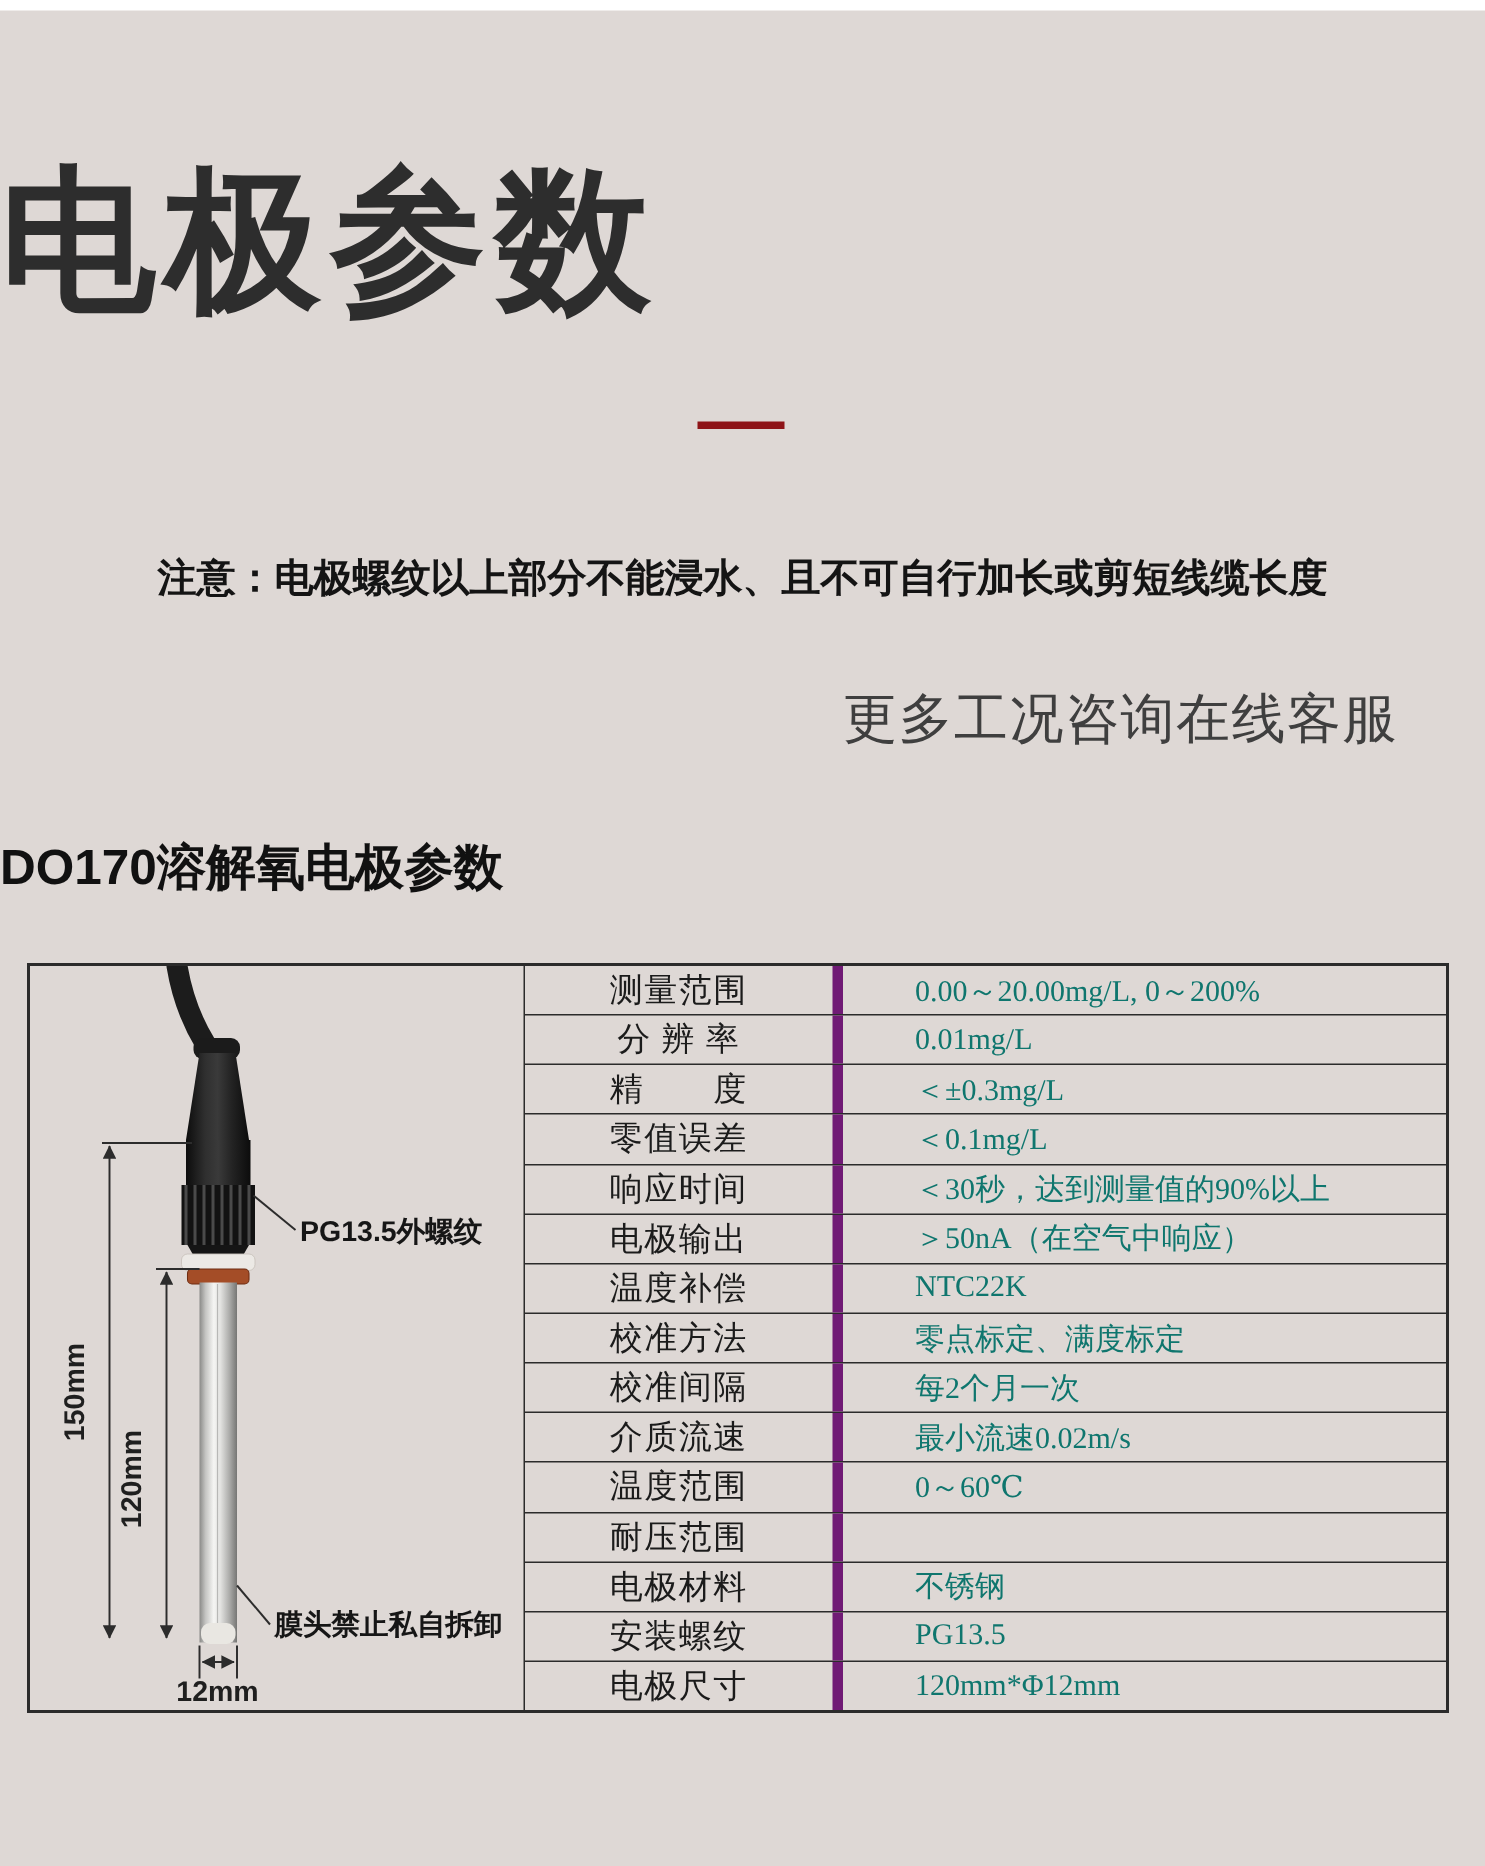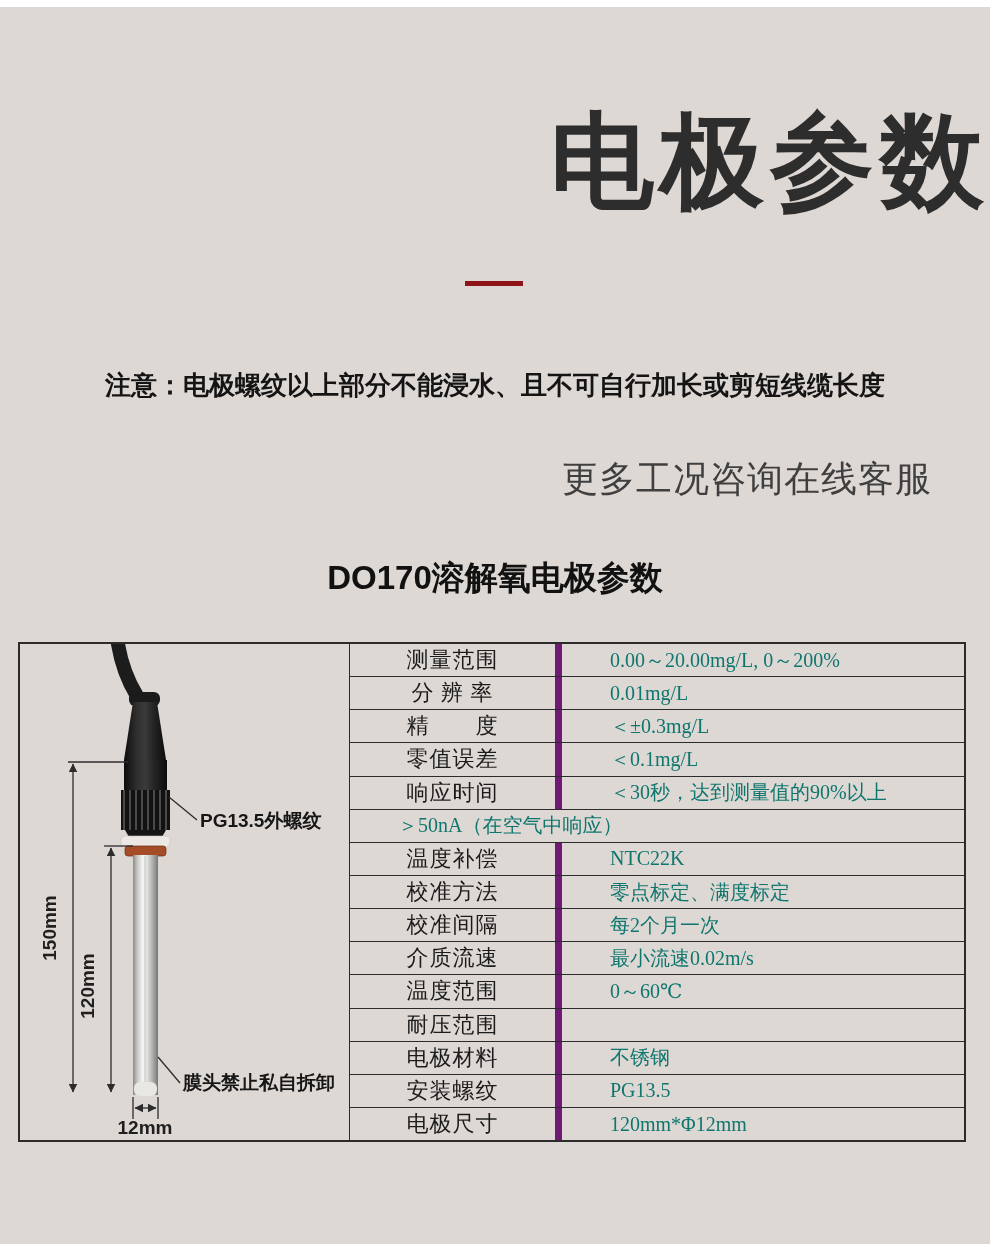--- a/index.html
+++ b/index.html
@@ -16,21 +16,21 @@
   }
   .top-strip {
     position:absolute; top:0; left:0;
     width:100%; height:7px;
     background:#ffffff;
   }
   .main-title {
     position:absolute; top:100px; left:0;
     width:100%;
     margin:0;
-    text-align:right;
+    text-align:left;
     font-size:104px;
     font-weight:bold;
     letter-spacing:6px;
     color:#2d2d2d;
     line-height:1.18;
   }
   .red-divider {
     position:absolute; top:281px; left:465px;
     width:58px; height:5px;
     background:#8e1418;
@@ -49,21 +49,20 @@
     margin:0;
     font-size:36px;
     font-weight:normal;
     letter-spacing:1px;
     color:#3f3f3f;
   }
   .table-title {
     position:absolute; top:556px; left:0;
     width:100%;
     margin:0;
-    text-align:center;
     font-size:33px;
     font-weight:bold;
     color:#111111;
   }
   .spec-table {
     position:absolute; top:642px; left:18px;
     width:948px; height:500px;
     border:2px solid #2b2b2b;
     display:flex;
     box-sizing:border-box;
@@ -230,20 +229,21 @@
     <div class="param">零值误差</div>
     <div class="value">＜0.1mg/L</div>
   </div>
 
   <div class="spec-row">
     <div class="param">响应时间</div>
     <div class="value">＜30秒，达到测量值的90%以上</div>
   </div>
 
   <div class="spec-row">
+    <div class="param">电极输出</div>
     <div class="value">＞50nA（在空气中响应）</div>
   </div>
 
   <div class="spec-row">
     <div class="param">温度补偿</div>
     <div class="value">NTC22K</div>
   </div>
 
   <div class="spec-row">
     <div class="param">校准方法</div>

